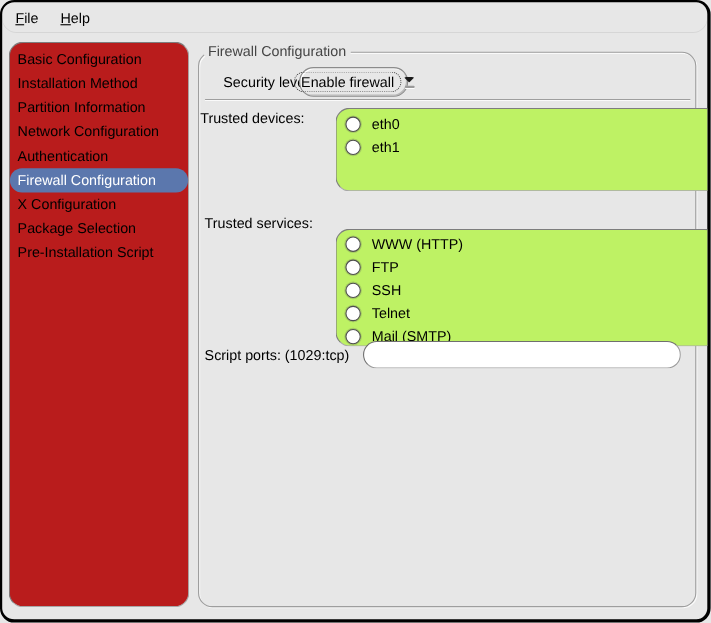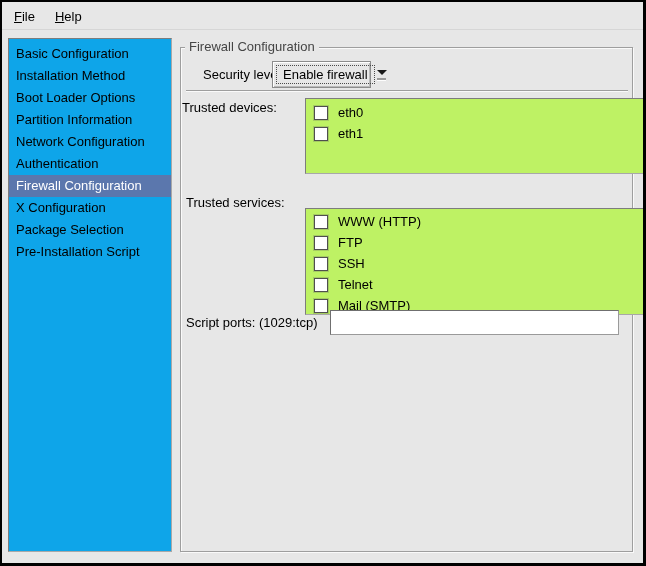--- a/index.html
+++ b/index.html
@@ -1,15 +1,15 @@
 <!DOCTYPE html>
 <html><head>
 <meta charset="utf-8">
 <style>
-  * { box-sizing: border-box; }
+  * { box-sizing: border-box; border-radius: 13px; }
   html, body { margin: 0; padding: 0; }
   body {
     width: 646px; height: 566px;
     font-family: "Liberation Sans", "DejaVu Sans", sans-serif;
     font-size: 13px; color: #000;
     background: #e7e7e7;
     border: solid #000;
     border-width: 2px 3px 3px 2px;
     position: relative;
     overflow: hidden;
@@ -24,21 +24,21 @@
   }
   .menu-item {
     display: flex; align-items: center;
     padding: 0 10px; cursor: default;
   }
   .menu-item .mn { text-decoration: underline; }
 
   
   .sidebar {
     position: absolute; left: 6px; top: 36px; width: 164px; height: 514px;
-    background: #0ea5e9;
+    background: #b91c1c;
     border: 1px solid;
     border-color: #7d7d7d #a8a8a8 #a8a8a8 #7d7d7d;
     padding-top: 4px;
   }
   .side-item {
     height: 22px; line-height: 22px;
     padding-left: 7px;
     white-space: nowrap; overflow: hidden;
     cursor: default;
   }
@@ -57,21 +57,21 @@
   }
 
   .field-label { position: absolute; white-space: nowrap; }
 
   
   .combo {
     position: absolute; left: 91px; top: 13px; width: 99px; height: 27px;
     background: #e7e7e7;
     border: 1px solid #8c8c8c;
     box-shadow: inset 1px 1px 0 #fff, inset -1px -1px 0 #b9b9b9;
-    display: flex; align-items: stretch; cursor: default;
+    display: flex; align-items: stretch; cursor: default; justify-content: center;
   }
   .combo-text {
     flex: 1; margin: 3px 0 3px 3px;
     border: 1px dotted #4a4a4a;
     display: flex; align-items: center;
     padding: 0 6px; white-space: nowrap;
   }
   .combo-arrow-box {
     width: 22px; margin: 2px;
     display: flex; flex-direction: column;
@@ -133,21 +133,20 @@
       <span><span class="mn">F</span><span>ile</span></span>
     </div>
   <div class="menu-item">
       <span><span class="mn">H</span><span>elp</span></span>
     </div>
 </div>
 
 <div class="sidebar">
   <div class="side-item">Basic Configuration</div>
   <div class="side-item">Installation Method</div>
-  <div class="side-item">Boot Loader Options</div>
   <div class="side-item">Partition Information</div>
   <div class="side-item">Network Configuration</div>
   <div class="side-item">Authentication</div>
   <div class="side-item selected" style="background: rgb(91, 119, 173); color: rgb(255, 255, 255);">Firewall Configuration</div>
   <div class="side-item">X Configuration</div>
   <div class="side-item">Package Selection</div>
   <div class="side-item">Pre-Installation Script</div>
 </div>
 
 <div class="frame">

